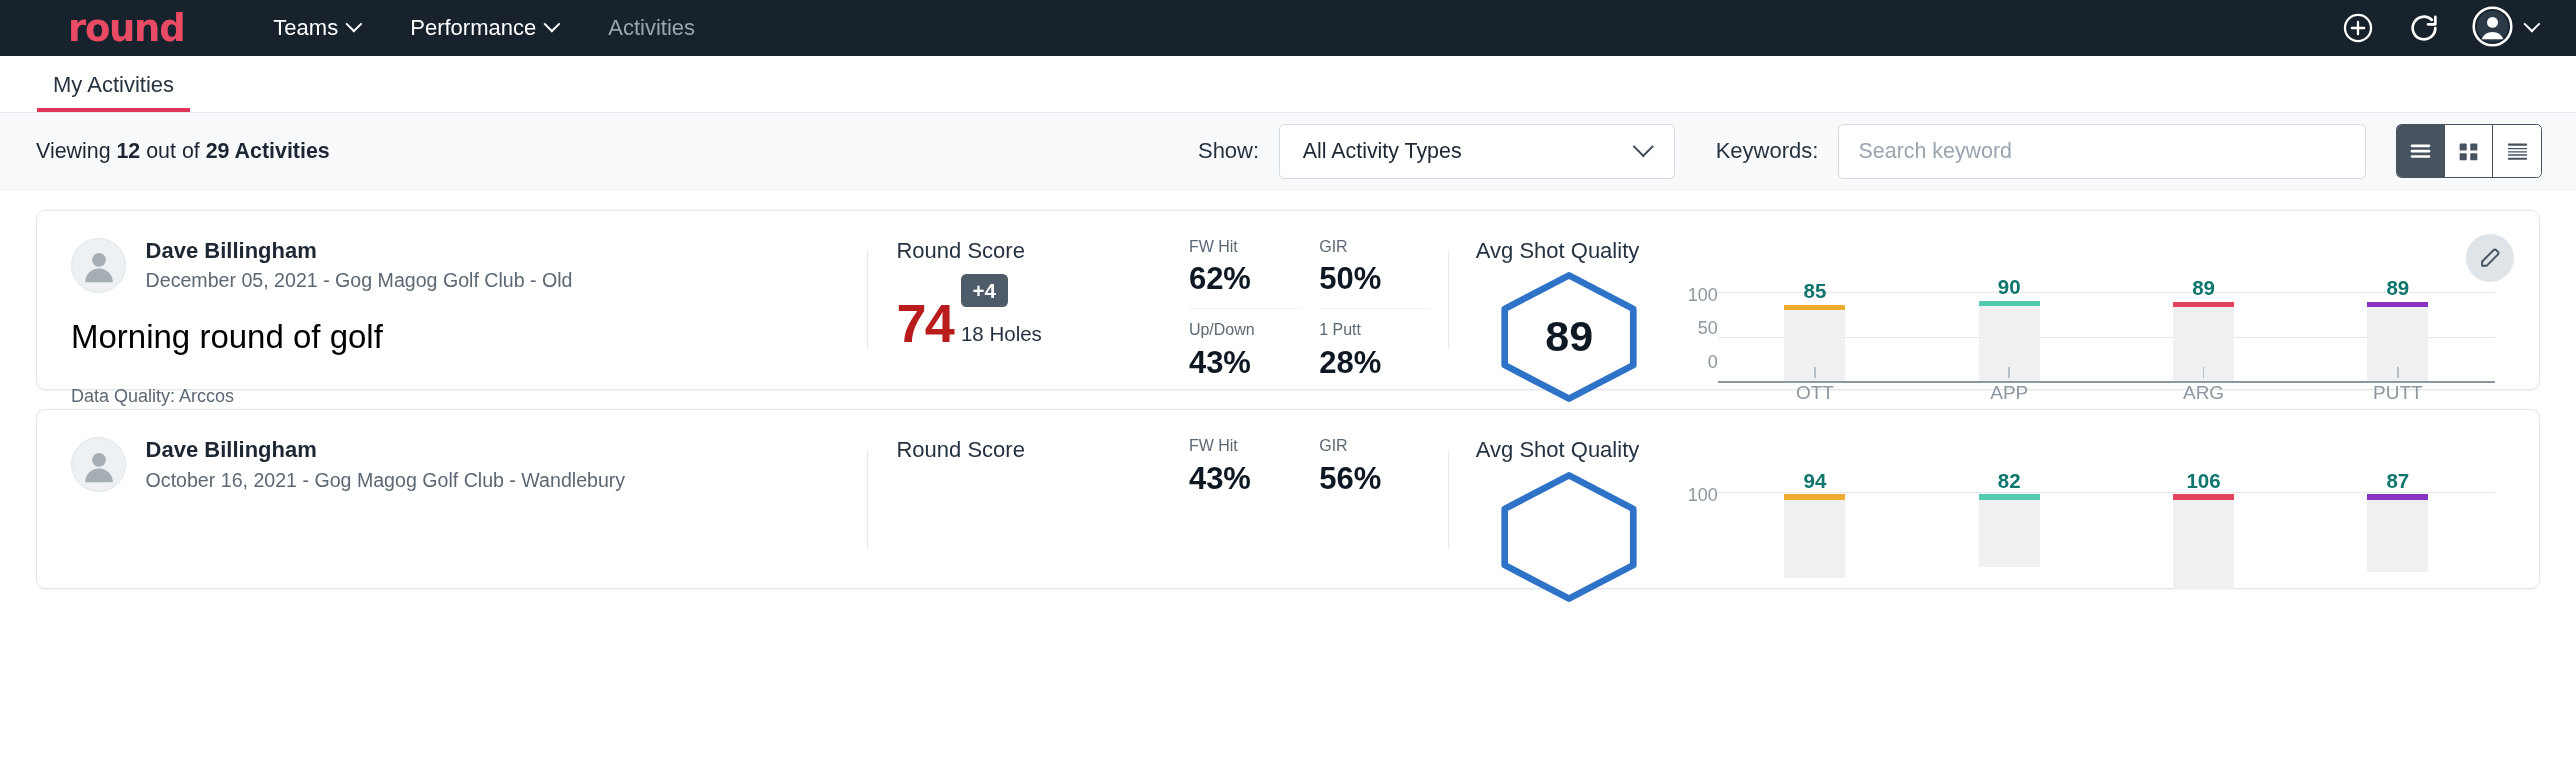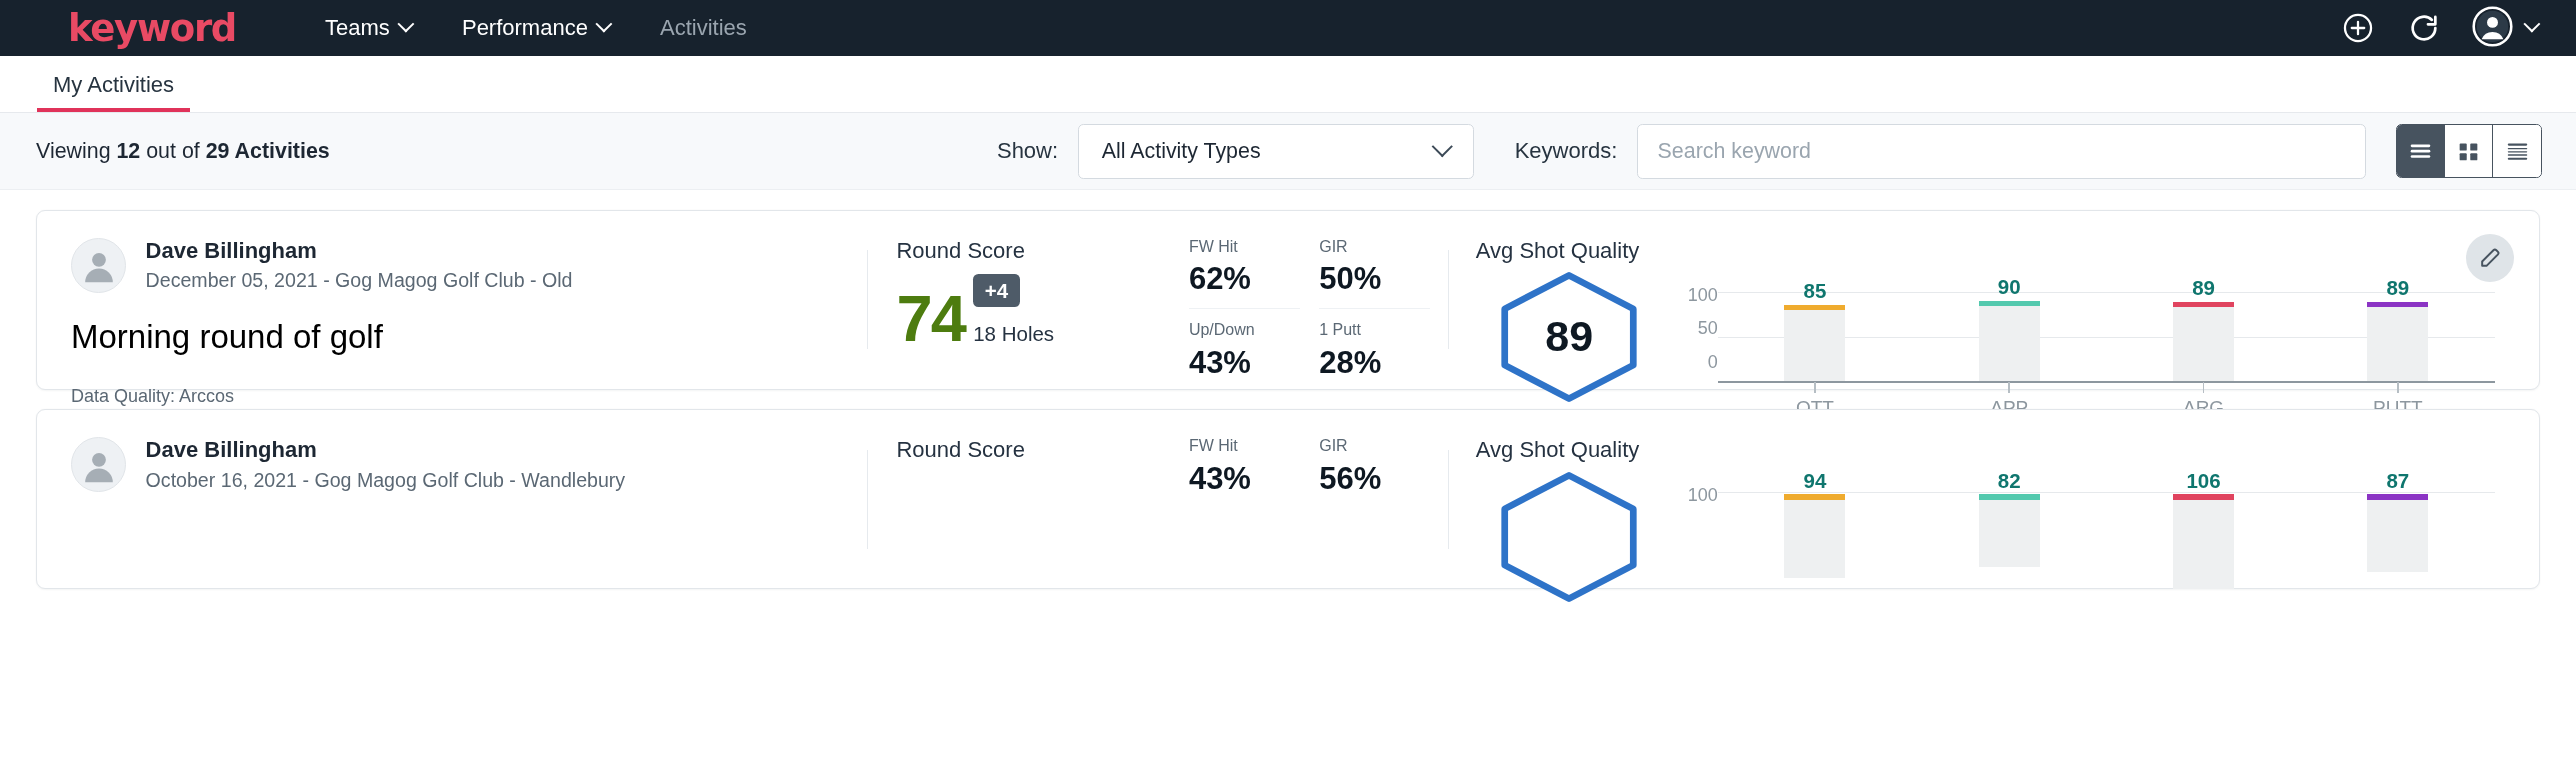--- a/index.html
+++ b/index.html
@@ -96,21 +96,21 @@
   }
   .chev-dark { width: 16px; height: 16px; position: relative; top: -3.6px; color: #3c4a57; }
   .chev-dark::before {
     content: ""; position: absolute; left: 0; top: 0;
     width: 12.5px; height: 12.5px;
     border-right: 2.7px solid currentColor;
     border-bottom: 2.7px solid currentColor;
     transform: rotate(45deg);
   }
   .search-box {
-    width: 729px; height: 55px; background: #fff;
+    width: 528px; height: 55px; background: #fff;
     border: 0.9px solid #d4dae0; border-radius: 5.4px;
     display: flex; align-items: center; padding: 0 19.6px;
   }
   .search-box input {
     border: none; outline: none; width: 100%;
     font-size: 21.4px; color: #1d2733;
     font-family: "Liberation Sans", sans-serif;
     background: transparent;
   }
   .search-box input::placeholder { color: #9aa5af; }
@@ -149,21 +149,21 @@
   .pmeta { font-size: 19.6px; color: #5b6874; margin-top: 5.4px; }
   .ctitle { font-size: 33px; color: #000000; margin-top: 25px; font-weight: 400; }
   .csource { font-size: 18px; color: #5b6874; margin-top: 30px; }
 
   .vdiv { width: 0.9px; background: #e6eaee; align-self: stretch; margin: 12.5px 0; }
 
   .col-score { width: 312px; padding: 0 23px 0 28.6px; }
   .sec-label { font-size: 22px; color: #253241; }
   .score-row { display: flex; align-items: flex-end; margin-top: 9px; }
   .score-num {
-    font-size: 65px; font-weight: 700; color: #4d7c0f;
+    font-size: 54px; font-weight: 700; color: #b91c1c;
     line-height: .88; letter-spacing: -1.8px;
   }
   .badge {
     background: #4e5b68; color: #fff; font-size: 20.5px; font-weight: 700;
     border-radius: 5.4px; padding: 4.5px 11.6px; margin-left: 8px;
     align-self: flex-start; position: relative; top: 1.8px;
   }
   .holes { font-size: 20.5px; color: #253241; margin-left: 10.7px; padding-bottom: 5.4px; }
 
   .col-stats { width: 268px; padding: 0 18px 0 9px; }
@@ -204,21 +204,21 @@
     position: absolute; right: 25px; top: 23px;
     width: 48px; height: 48px; border-radius: 50%;
     background: #dfe4e8; display: flex; align-items: center; justify-content: center;
     cursor: pointer;
   }
 </style>
 </head>
 <body>
 
 <div class="topnav">
-  <div class="brand">keyword</div>
+  <div class="brand">round</div>
 
   <div class="nav-items">
     <div class="nav-item">
       <span>Teams</span>
       <span class="chev"></span>
     </div>
     <div class="nav-item">
       <span>Performance</span>
       <span class="chev"></span>
     </div>
@@ -405,21 +405,21 @@
                 </div>
               </div>
               <div class="barcell">
                 <div class="barval">89</div>
                 <div class="bar" style="height:79px">
                   <div class="barcap" style="background:#8b34c4"></div>
                 </div>
               </div>
             </div>
 
-            <div class="ticks" style="top:113px">
+            <div class="ticks" style="top:98px">
               <div class="tickcell">
                 <div class="tickmark"></div>
                 <div class="ticklabel">OTT</div>
               </div>
               <div class="tickcell">
                 <div class="tickmark"></div>
                 <div class="ticklabel">APP</div>
               </div>
               <div class="tickcell">
                 <div class="tickmark"></div>

